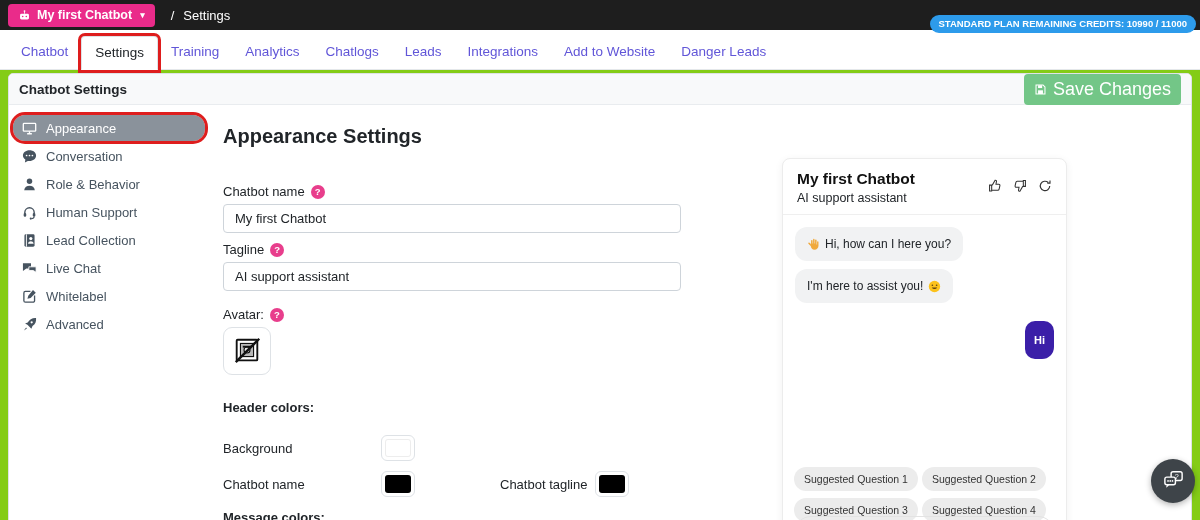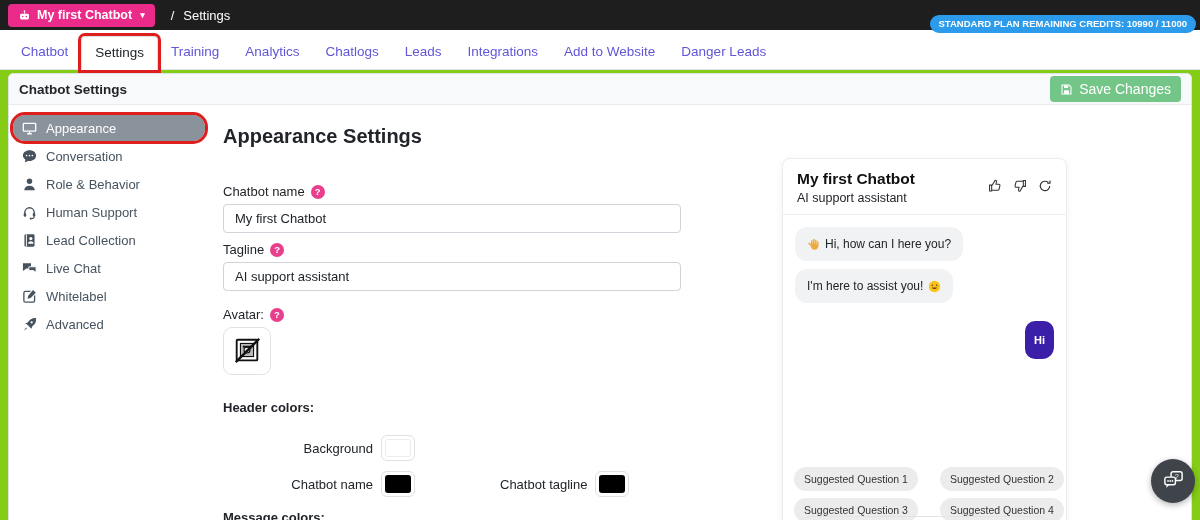--- a/index.html
+++ b/index.html
@@ -26,21 +26,21 @@
   .tab.active { color:#212529; background:#fff; border:1px solid #dee2e6; border-bottom-color:#fff;
                 border-radius:4px 4px 0 0; outline:3px solid #de1d1d; outline-offset:0; position:relative; z-index:5; }
 
   
   .card { position:absolute; left:8px; top:73px; width:1184px; height:460px; border:1px solid #dee2e6;
           border-radius:5px 5px 0 0; background:#fff; }
   .card-header { height:31px; background:#f8f9fa; border-bottom:1px solid #e9ecef; display:flex;
                  align-items:center; justify-content:space-between; padding:0 10px; border-radius:5px 5px 0 0; }
   .card-title { font-size:13.5px; font-weight:700; color:#212529; }
   .save-btn { display:flex; align-items:center; gap:6px; background:#73c687; color:#fff; border:none;
-              border-radius:4px; font-size:14px; padding:5px 10px; font-family:inherit; cursor:pointer; }
+              border-radius:4px; font-size:18px; padding:5px 10px; font-family:inherit; cursor:pointer; }
   .card-body { display:flex; }
 
   
   .sidebar { width:200px; flex:0 0 200px; padding-top:10px; }
   .side-item { display:flex; align-items:center; gap:9px; height:26px; margin:0 4px 2px 4px; padding:0 9px;
                font-size:13px; color:#46535f; border-radius:12px; cursor:pointer; }
   .side-item.selected { background:#8a929b; color:#fff; outline:3px solid #de1d1d; }
   .si-icon { display:flex; width:15px; flex:0 0 15px; }
 
   
@@ -51,21 +51,21 @@
           font-weight:700; display:flex; align-items:center; justify-content:center; cursor:pointer; }
   .tinput { width:458px; height:29px; border:1px solid #ced4da; border-radius:4px; padding:0 11px;
             font-size:13px; color:#212529; font-family:inherit; }
   .mt-name { margin-top:36px; } .mt-tag { margin-top:9px; } .mt-avatar { margin-top:16px; }
   .mt-hcolors { margin-top:25px; } .mt-bgrow { margin-top:20px; } .mt-namerow { margin-top:10px; }
   .mt-mcolors { margin-top:13px; }
   .avatar-btn { width:48px; height:48px; border:1px solid #dee2e6; border-radius:9px; background:#fff;
                 display:flex; align-items:center; justify-content:center; margin-top:2px; cursor:pointer; }
   .section-label { font-size:13px; font-weight:700; color:#212529; }
   .color-row { display:flex; align-items:center; }
-  .clabel { width:150px; text-align:right; margin-right:8px; font-size:13px; color:#212529; }
+  .clabel { width:150px; margin-right:8px; font-size:13px; color:#212529; }
   .swatch { width:34px; height:26px; border:1px solid #dee2e6; border-radius:6px; background:#fff;
             padding:3px; cursor:pointer; }
   .swatch-in { width:100%; height:100%; border-radius:3px; box-shadow:inset 0 0 0 1px rgba(0,0,0,0.07); }
   .pair2 { margin-left:85px; }
   .pair2 .clabel { width:auto; }
 
   
   .preview { position:absolute; left:782px; top:158px; width:285px; height:380px; background:#fff;
              border:1px solid #ececec; border-radius:8px; box-shadow:0 2px 8px rgba(0,0,0,.06); z-index:10; }
   .pv-head { padding:11px 14px 9px; display:flex; justify-content:space-between; border-bottom:1px solid #efefef; }
@@ -74,21 +74,21 @@
   .pv-icons { display:flex; gap:11px; align-items:flex-start; color:#333; padding-top:9px; }
   .pv-icon { cursor:pointer; display:flex; }
   .pv-body { padding:12px 12px 0; }
   .bubble-row { display:block; }
   .bubble { display:inline-flex; align-items:center; gap:5px; background:#f1f2f3; border-radius:12px;
             padding:10px 12px; font-size:12px; color:#212529; margin-bottom:8px; max-width:235px; }
   .user-row { display:flex; justify-content:flex-end; margin-top:10px; padding-right:0; }
   .user-bubble { background:#3b1fa8; color:#fff; font-size:11px; font-weight:700; padding:13px 9px;
                  border-radius:10px 10px 12px 10px; }
   .pv-questions { position:absolute; left:11px; right:11px; top:308px; }
-  .q-row { display:flex; gap:22px; margin-bottom:7px; }
+  .q-row { display:flex; gap:4px; margin-bottom:7px; }
   .q-pill { background:#ececec; border-radius:13px; padding:6px 10px; font-size:10.5px; color:#333;
             white-space:nowrap; cursor:pointer; }
   .pv-input { position:absolute; left:11px; right:11px; top:357px; height:34px; border:1px solid #e3e3e3;
               border-radius:17px; }
 
   .fab { position:absolute; left:1151px; top:459px; width:44px; height:44px; border-radius:50%;
          background:#3e4449; border:none; display:flex; align-items:center; justify-content:center;
          box-shadow:0 2px 6px rgba(0,0,0,.3); cursor:pointer; z-index:60; }
   .emoji { display:inline-flex; }
 </style>

